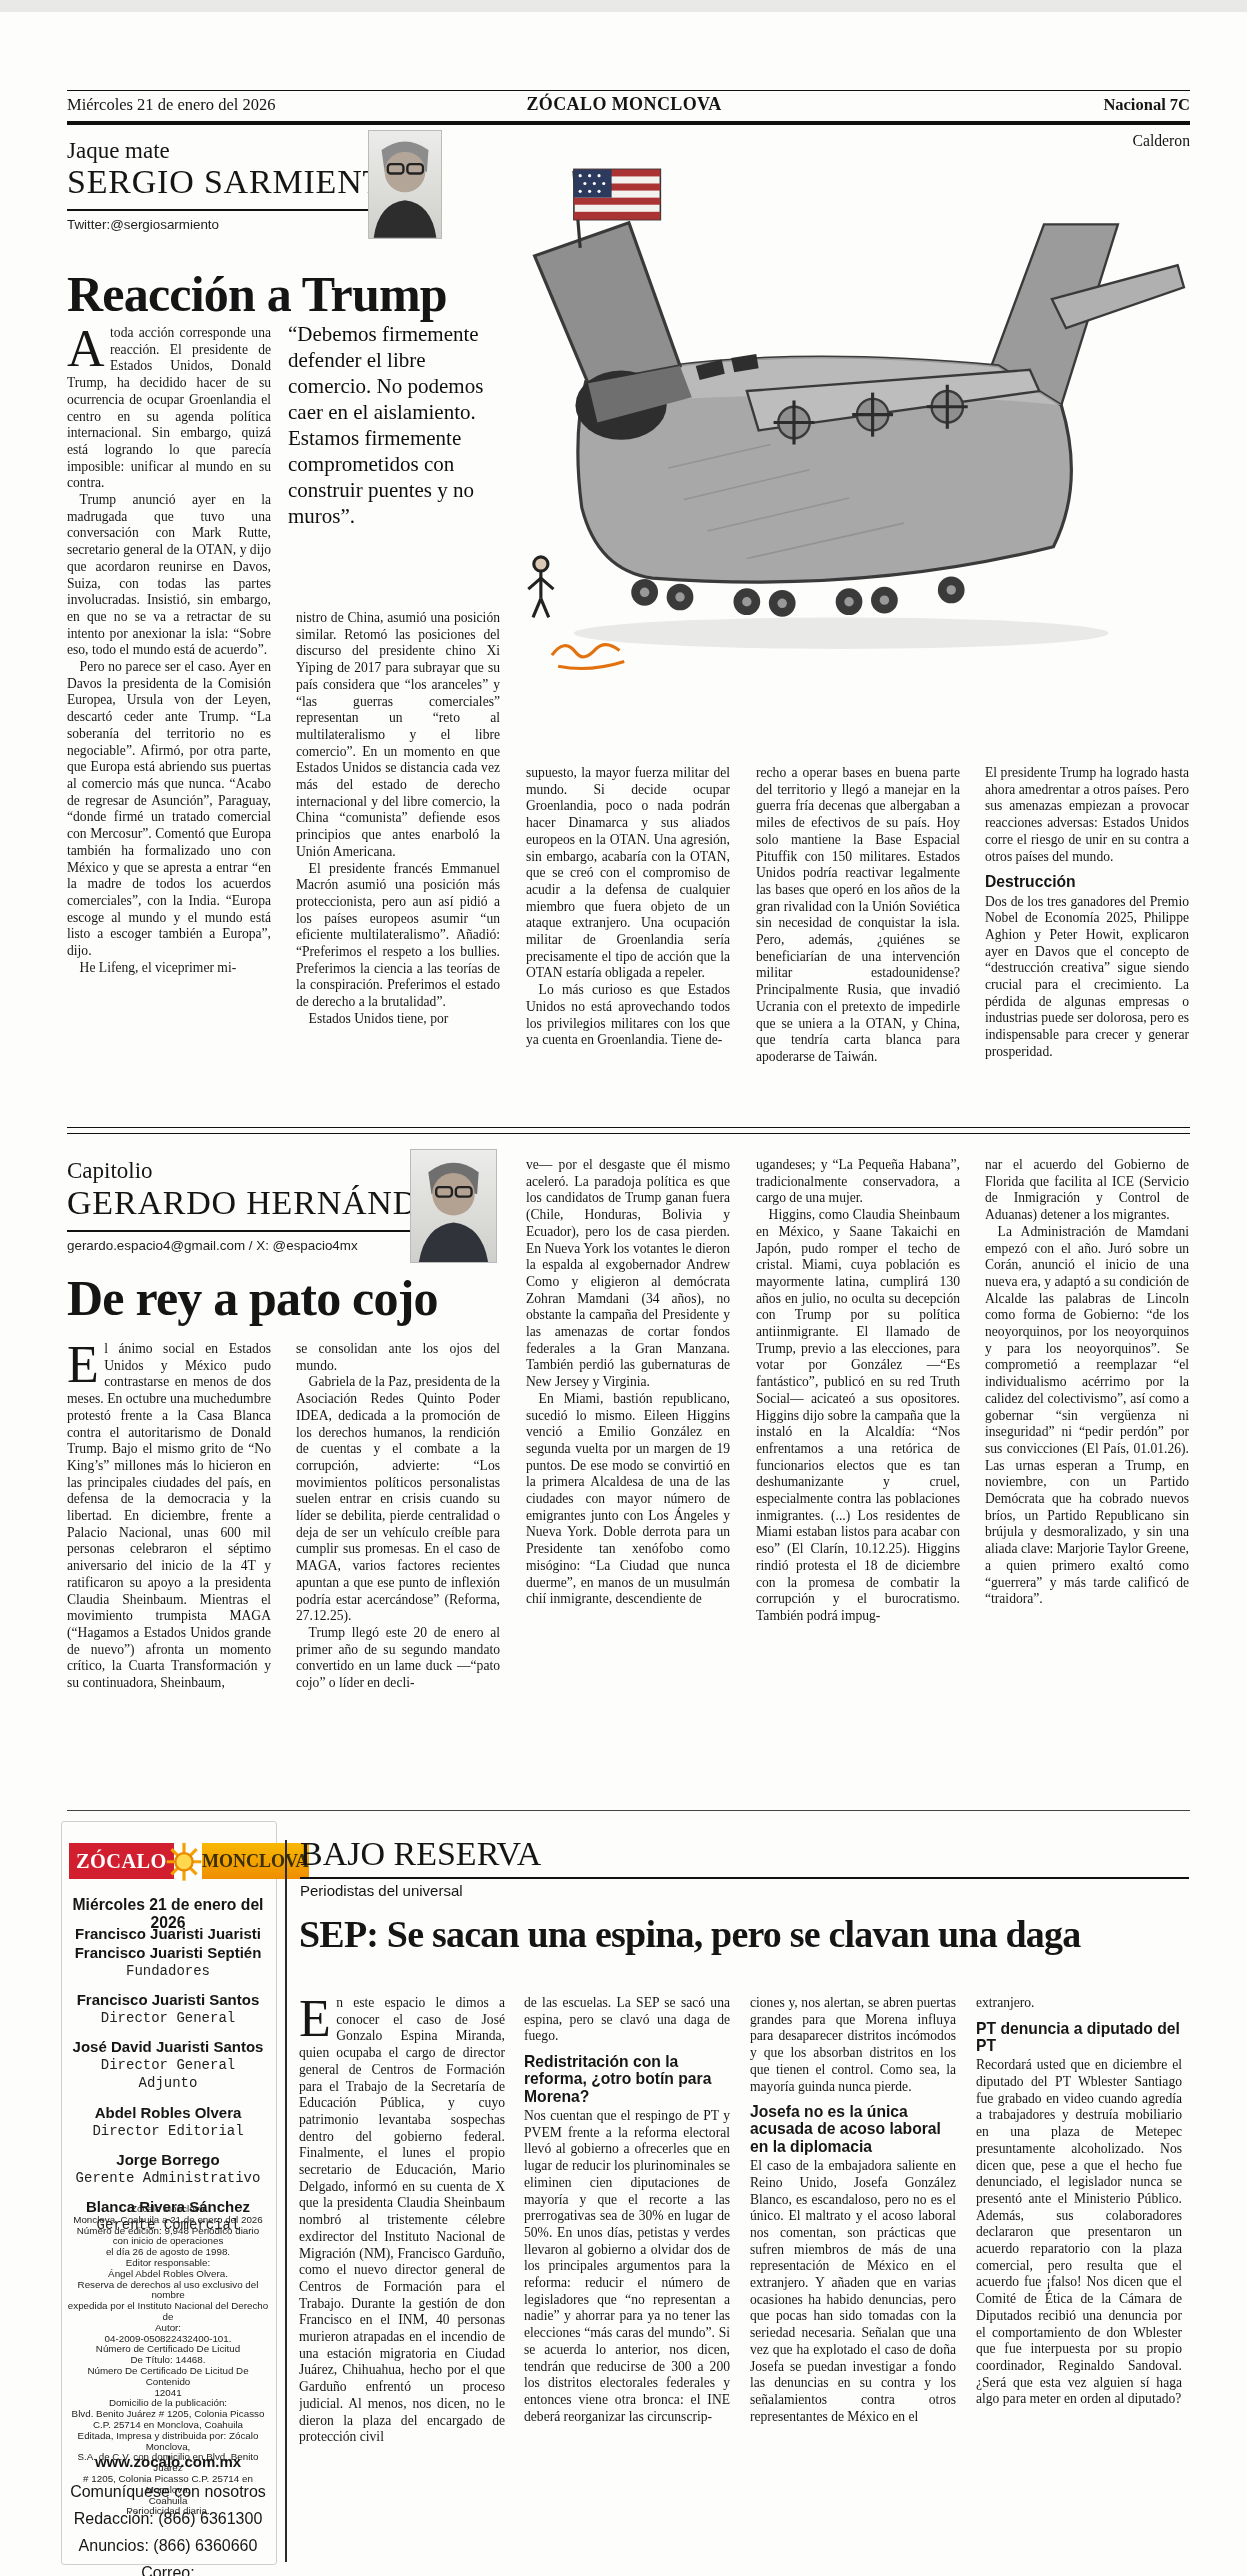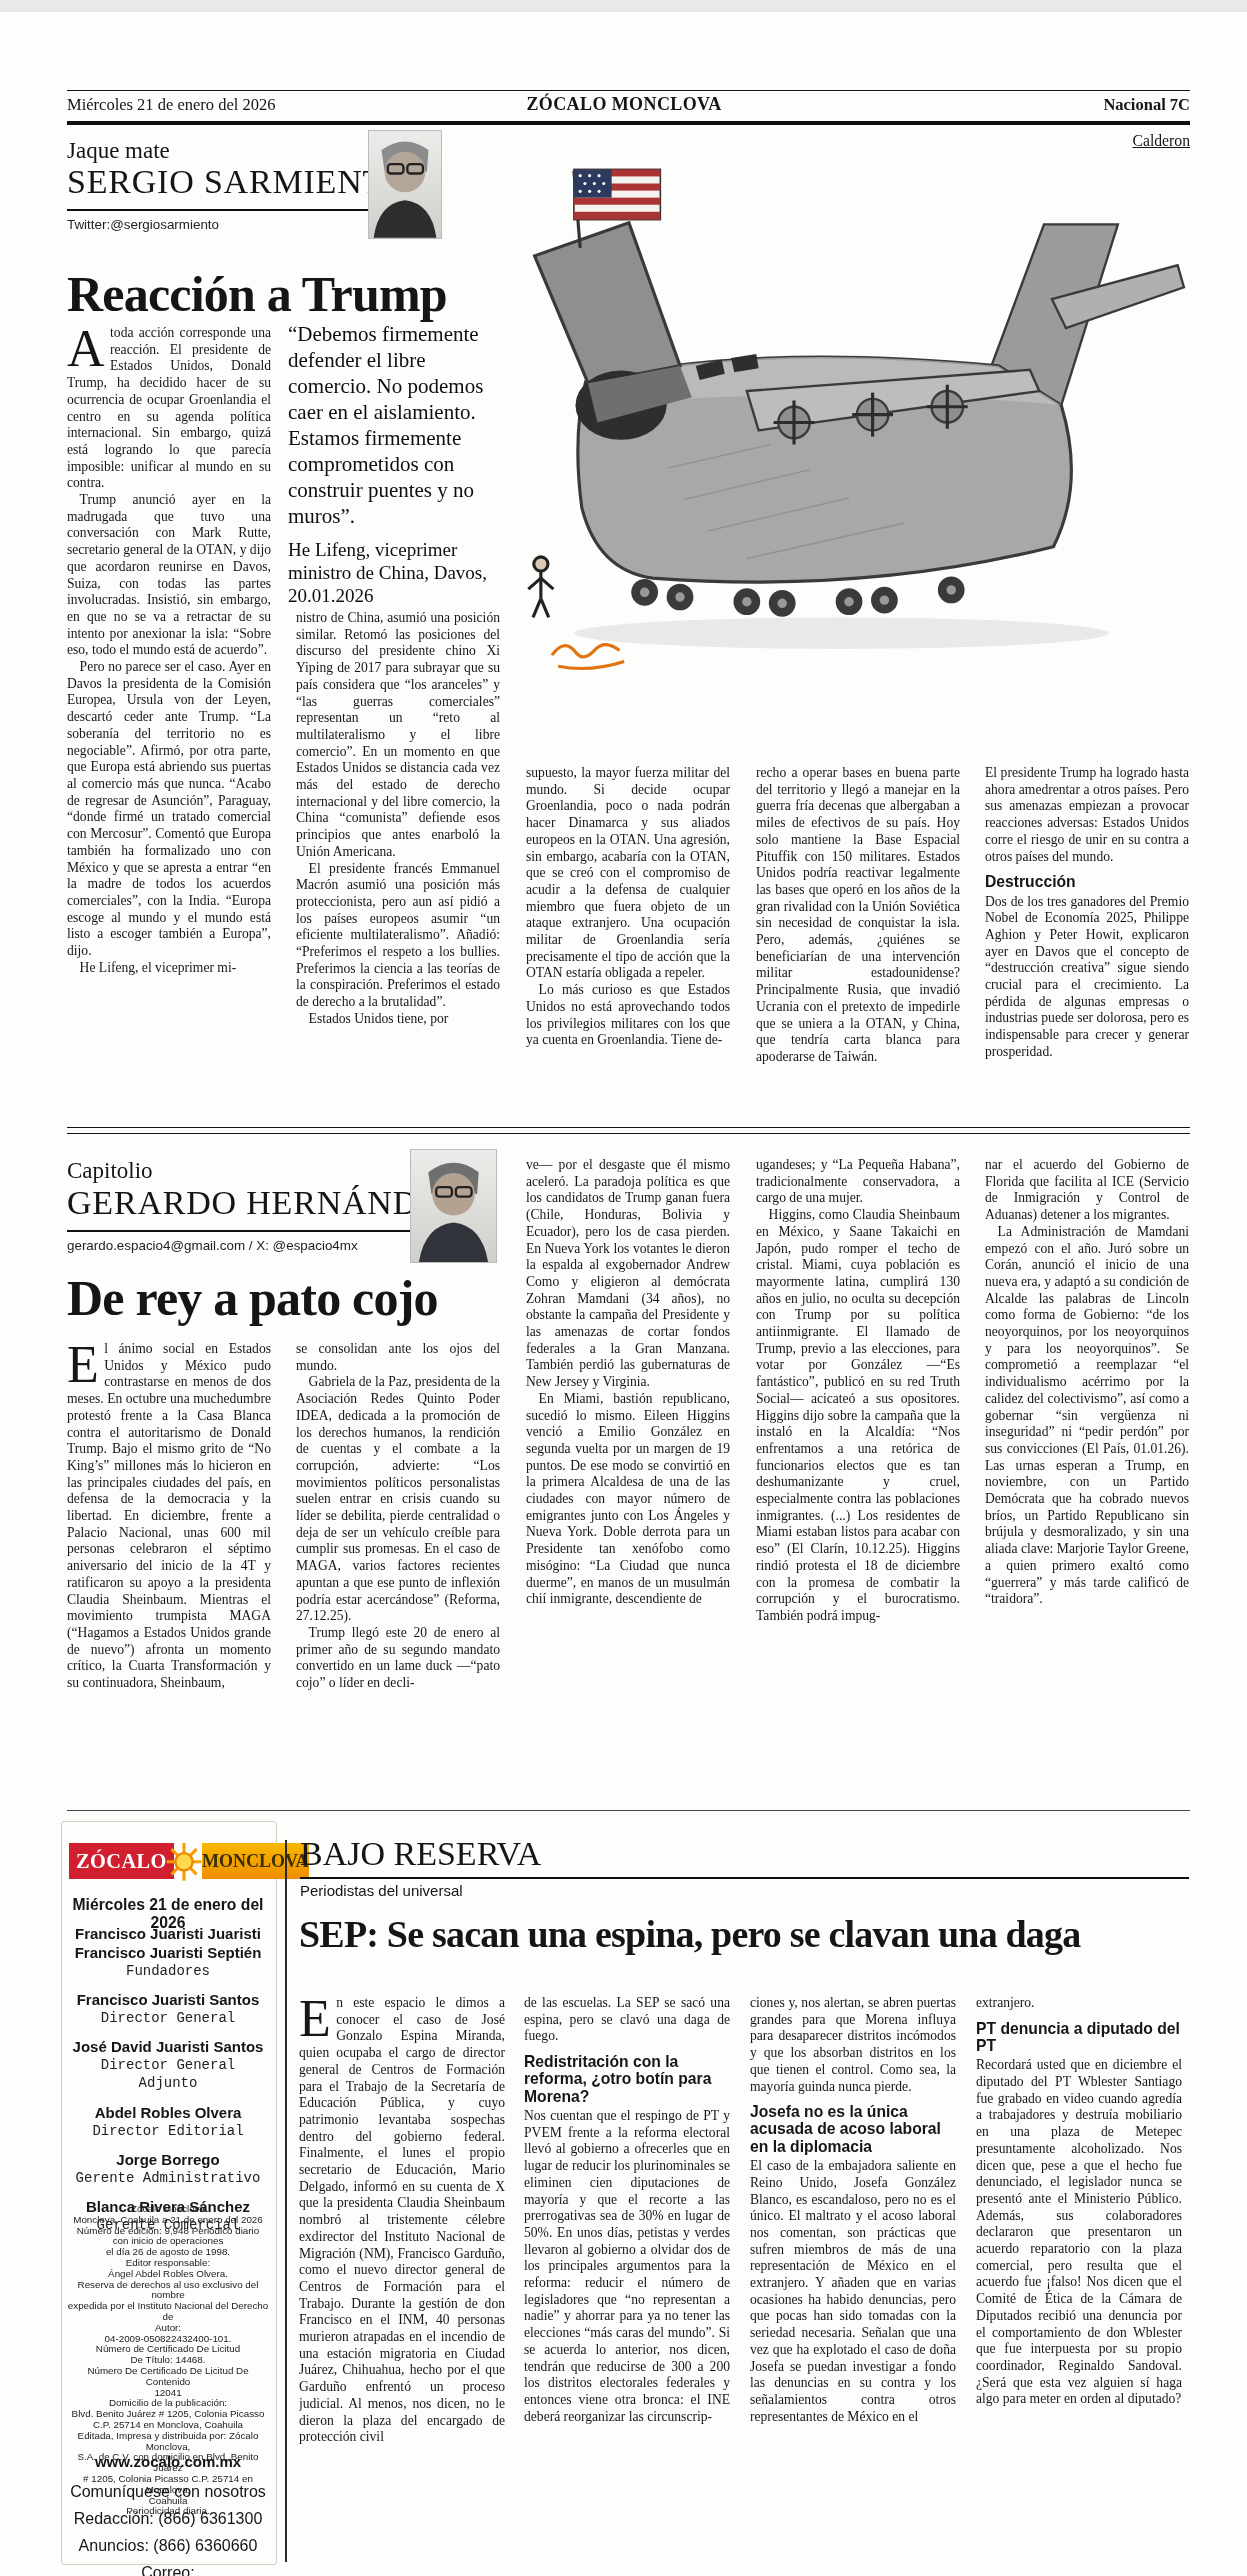--- a/index.html
+++ b/index.html
@@ -5,21 +5,21 @@
   html,body{margin:0;padding:0;background:#e9e9e7;}
   #page{position:relative;width:1248px;height:2576px;background:#fdfdfb;color:#151515;overflow:hidden;margin:12px auto;}
   .abs{position:absolute;}
   .serif{font-family:"Liberation Serif",serif;}
   .sans{font-family:"Liberation Sans",sans-serif;}
   .rule{position:absolute;background:#111;}
   
   .hdr-date{left:67px;top:83px;font-size:16.5px;}
   .hdr-brand{left:0;right:0;top:82px;text-align:center;font-weight:bold;font-size:18px;letter-spacing:0.4px;}
   .hdr-sec{right:58px;top:83px;font-weight:bold;font-size:16.5px;}
-  .cartoon-credit{right:58px;top:120px;font-size:15.7px;text-decoration:underline;}
+  .cartoon-credit{right:58px;top:120px;font-size:15.7px;}
   
   .kicker{font-size:23px;}
   .author{font-size:34px;letter-spacing:0.8px;}
   .handle{font-size:13.4px;color:#222;}
   .headline{font-weight:bold;font-size:50px;letter-spacing:-0.8px;}
   .headline-sm{font-weight:bold;font-size:38px;letter-spacing:-0.8px;}
   .photo{position:absolute;border:0.8px solid #bbb;background:linear-gradient(180deg,#ececea,#cfcfcb);overflow:hidden;}
   
   .col{position:absolute;width:204px;overflow:hidden;font-family:"Liberation Serif",serif;
        font-size:13.6px;line-height:16.7px;text-align:justify;color:#161616;}
@@ -84,21 +84,20 @@
   <div class="abs serif headline" style="left:67px;top:253px;">Reacción a Trump</div>
 
   <div class="col" style="left:67px;top:313px;height:780px;">
       <p><span class="dropcap">A</span> toda acción corresponde una reacción. El presidente de Estados Unidos, Donald Trump, ha decidido hacer de su ocurrencia de ocupar Groenlandia el centro en su agenda política internacional. Sin embargo, quizá está logrando lo que parecía imposible: unificar al mundo en su contra.</p>
       <p>Trump anunció ayer en la madrugada que tuvo una conversación con Mark Rutte, secretario general de la OTAN, y dijo que acordaron reunirse en Davos, Suiza, con todas las partes involucradas. Insistió, sin embargo, en que no se va a retractar de su intento por anexionar la isla: “Sobre eso, todo el mundo está de acuerdo”.</p>
       <p>Pero no parece ser el caso. Ayer en Davos la presidenta de la Comisión Europea, Ursula von der Leyen, descartó ceder ante Trump. “La soberanía del territorio no es negociable”. Afirmó, por otra parte, que Europa está abriendo sus puertas al comercio más que nunca. “Acabo de regresar de Asunción”, Paraguay, “donde firmé un tratado comercial con Mercosur”. Comentó que Europa también ha formalizado uno con México y que se apresta a entrar “en la madre de todos los acuerdos comerciales”, con la India. “Europa escoge al mundo y el mundo está listo a escoger también a Europa”, dijo.</p>
       <p>He Lifeng, el viceprimer mi-</p>
     </div>
   <div class="pullquote serif">
     <div>“Debemos firmemente defender el libre comercio. No podemos caer en el aislamiento. Estamos firmemente comprometidos con construir puentes y no muros”.</div>
-    <div class="pq-attr">He Lifeng, viceprimer ministro de China, Davos, 20.01.2026</div>
   </div>
   <div class="col" style="left:296px;top:598px;height:495px;">
       <p>nistro de China, asumió una posición similar. Retomó las posiciones del discurso del presidente chino Xi Yiping de 2017 para subrayar que su país considera que “los aranceles” y “las guerras comerciales” representan un “reto al multilateralismo y el libre comercio”. En un momento en que Estados Unidos se distancia cada vez más del estado de derecho internacional y del libre comercio, la China “comunista” defiende esos principios que antes enarboló la Unión Americana.</p>
       <p>El presidente francés Emmanuel Macrón asumió una posición más proteccionista, pero aun así pidió a los países europeos asumir “un eficiente multilateralismo”. Añadió: “Preferimos el respeto a los bullies. Preferimos la ciencia a las teorías de la conspiración. Preferimos el estado de derecho a la brutalidad”.</p>
       <p>Estados Unidos tiene, por</p>
     </div>
   <div class="col" style="left:526px;top:753px;height:340px;">
       <p>supuesto, la mayor fuerza militar del mundo. Si decide ocupar Groenlandia, poco o nada podrán hacer Dinamarca y sus aliados europeos en la OTAN. Una agresión, sin embargo, acabaría con la OTAN, que se creó con el compromiso de acudir a la defensa de cualquier miembro que fuera objeto de un ataque extranjero. Una ocupación militar de Groenlandia sería precisamente el tipo de acción que la OTAN estaría obligada a repeler.</p>
       <p>Lo más curioso es que Estados Unidos no está aprovechando todos los privilegios militares con los que ya cuenta en Groenlandia. Tiene de-</p>
     </div>

